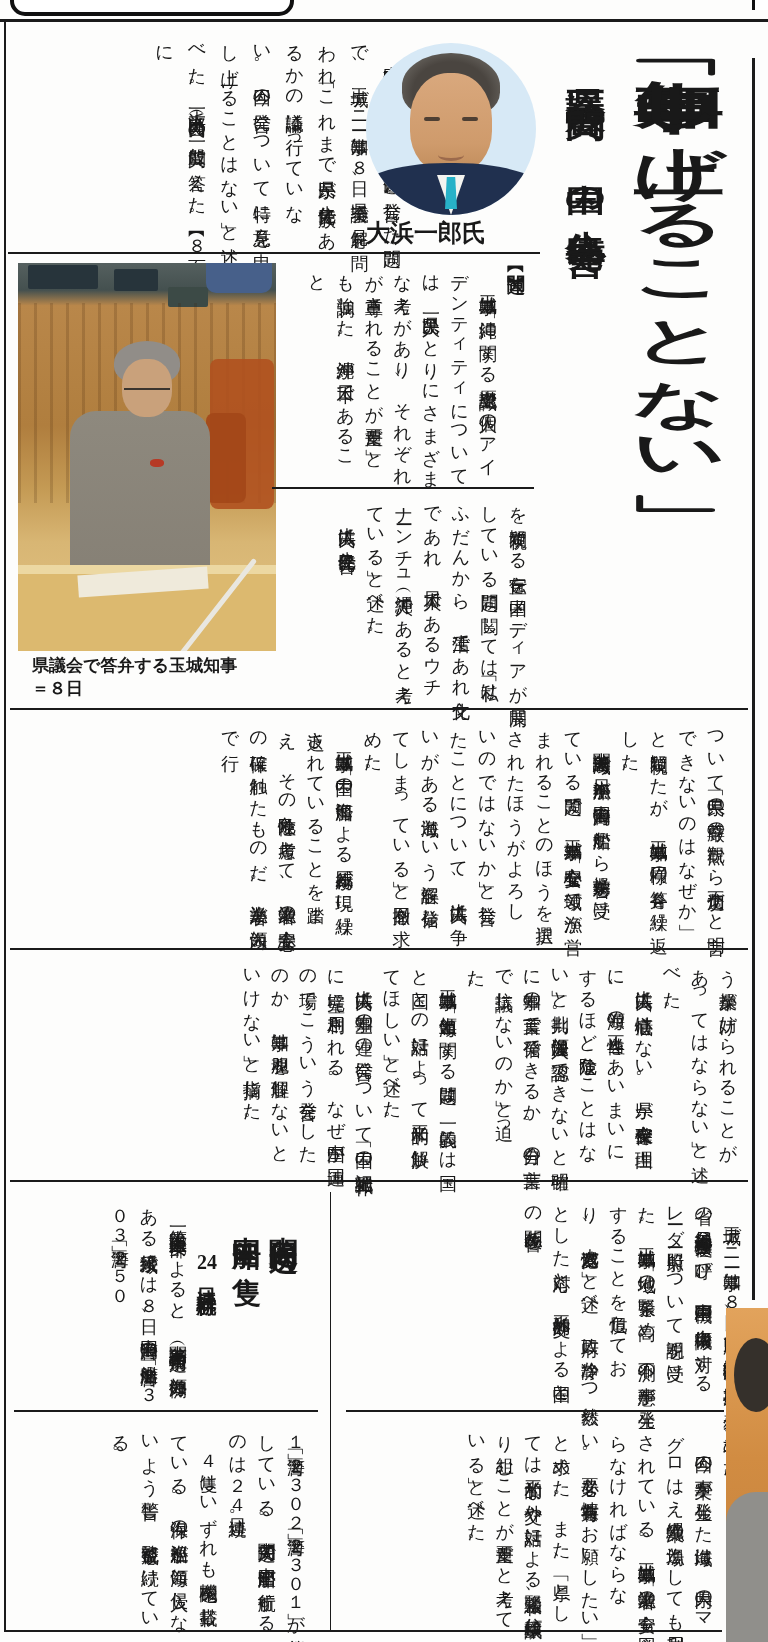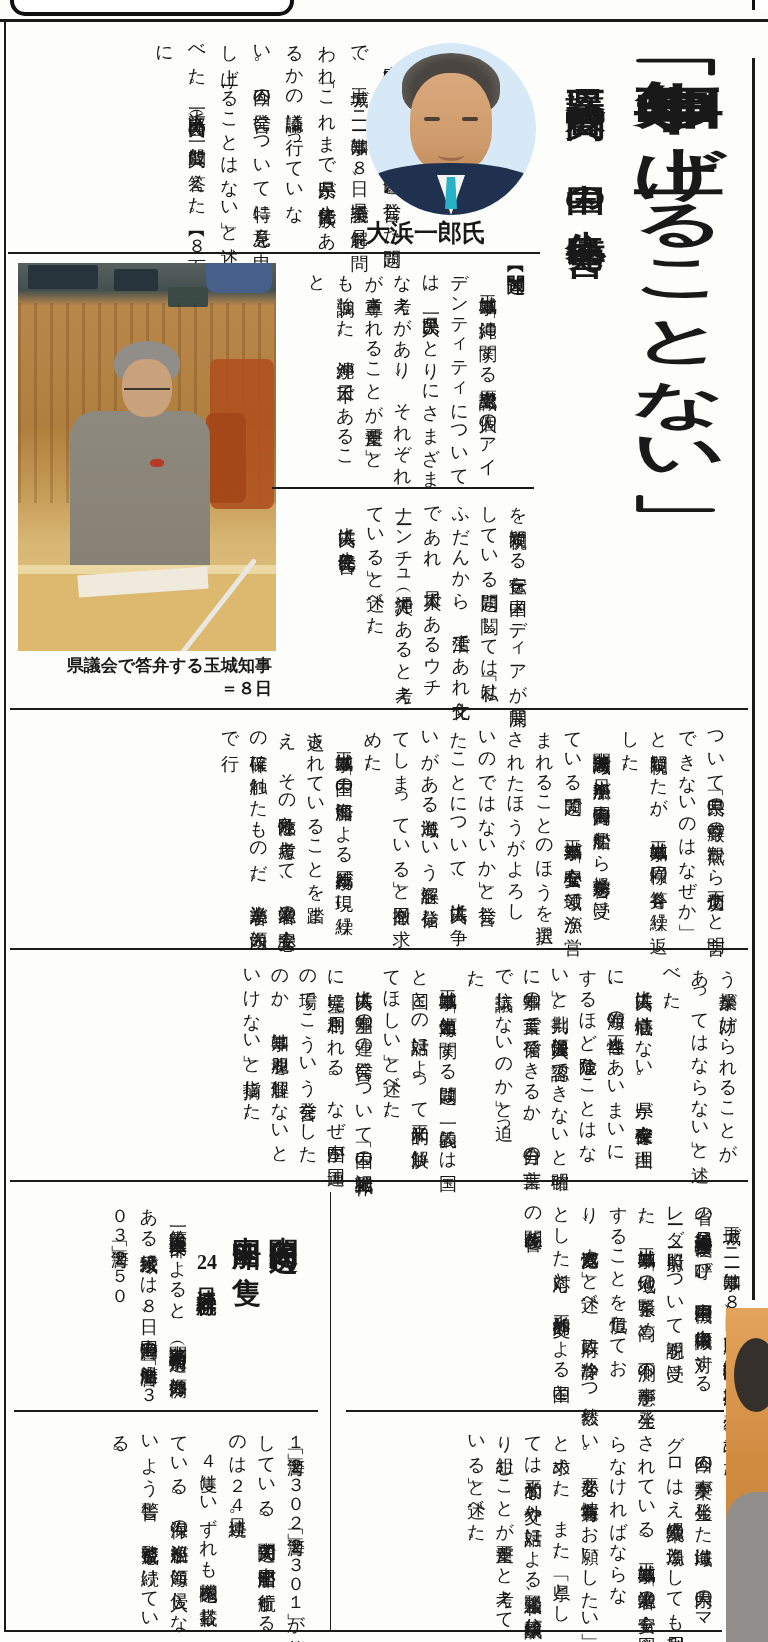--- a/index.html
+++ b/index.html
@@ -25,21 +25,21 @@
     white-space:nowrap;
   }
   .headline-sub {
     font-size:30px; font-weight:bold; letter-spacing:4px;
     transform:scaleX(1.32); transform-origin:100% 0;
     white-space:nowrap;
   }
   .sen-headline { font-size:29px; font-weight:bold; letter-spacing:3px; line-height:37px; }
   .sen-subhead  { font-size:20px; font-weight:bold; letter-spacing:2px; }
   .tcy { text-combine-upright:all; }
-  .caption { position:absolute; font-weight:bold; font-size:17px; line-height:23px;text-align:right; }
+  .caption { position:absolute; font-weight:bold; font-size:17px; line-height:23px; }
   
   .portrait { position:absolute; left:366px; top:43px; width:170px; height:172px;
     border-radius:50%; overflow:hidden; background:#d7e9f6; }
   .p-hair { position:absolute; left:36px; top:10px; width:98px; height:66px;
     background:radial-gradient(ellipse at 50% 60%, #4a4540 55%, #7d7a74 100%);
     border-radius:50% 50% 40% 40%; }
   .p-face { position:absolute; left:44px; top:30px; width:82px; height:100px;
     background:linear-gradient(180deg,#d9a87d 0%,#cf9b6c 70%,#c08c5c 100%);
     border-radius:46% 46% 42% 42%; }
   .p-eye { position:absolute; width:16px; height:4px; background:#4e3f33; border-radius:2px; top:44px;}

